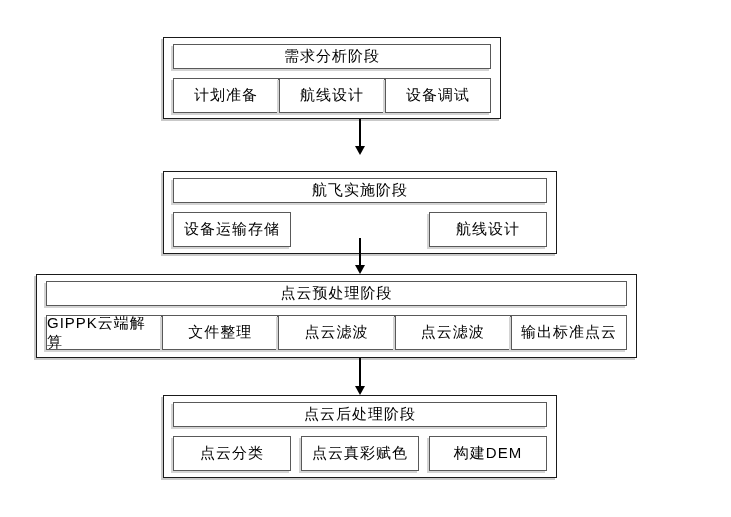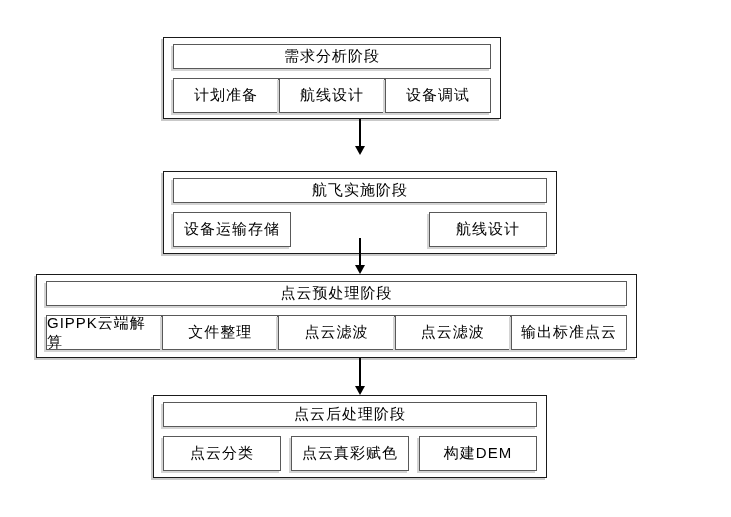--- a/index.html
+++ b/index.html
@@ -117,21 +117,21 @@
       <div class="step">点云滤波</div>
       <div class="step">输出标准点云</div>
     </div>
   </div>
 
   <div class="arrow" style="left:355px; top:358px; height:37px;">
     <div class="shaft"></div>
     <div class="head"></div>
   </div>
 
-  <div class="stage" style="left:153px; top:395px; width:394px; height:83px;">
+  <div class="stage" style="left:163px; top:395px; width:394px; height:83px;">
     <div class="stage-title">点云后处理阶段</div>
     <div class="steps steps-3">
       <div class="step">点云分类</div>
       <div class="step">点云真彩赋色</div>
       <div class="step">构建DEM</div>
     </div>
   </div>
 
 </div>
 

